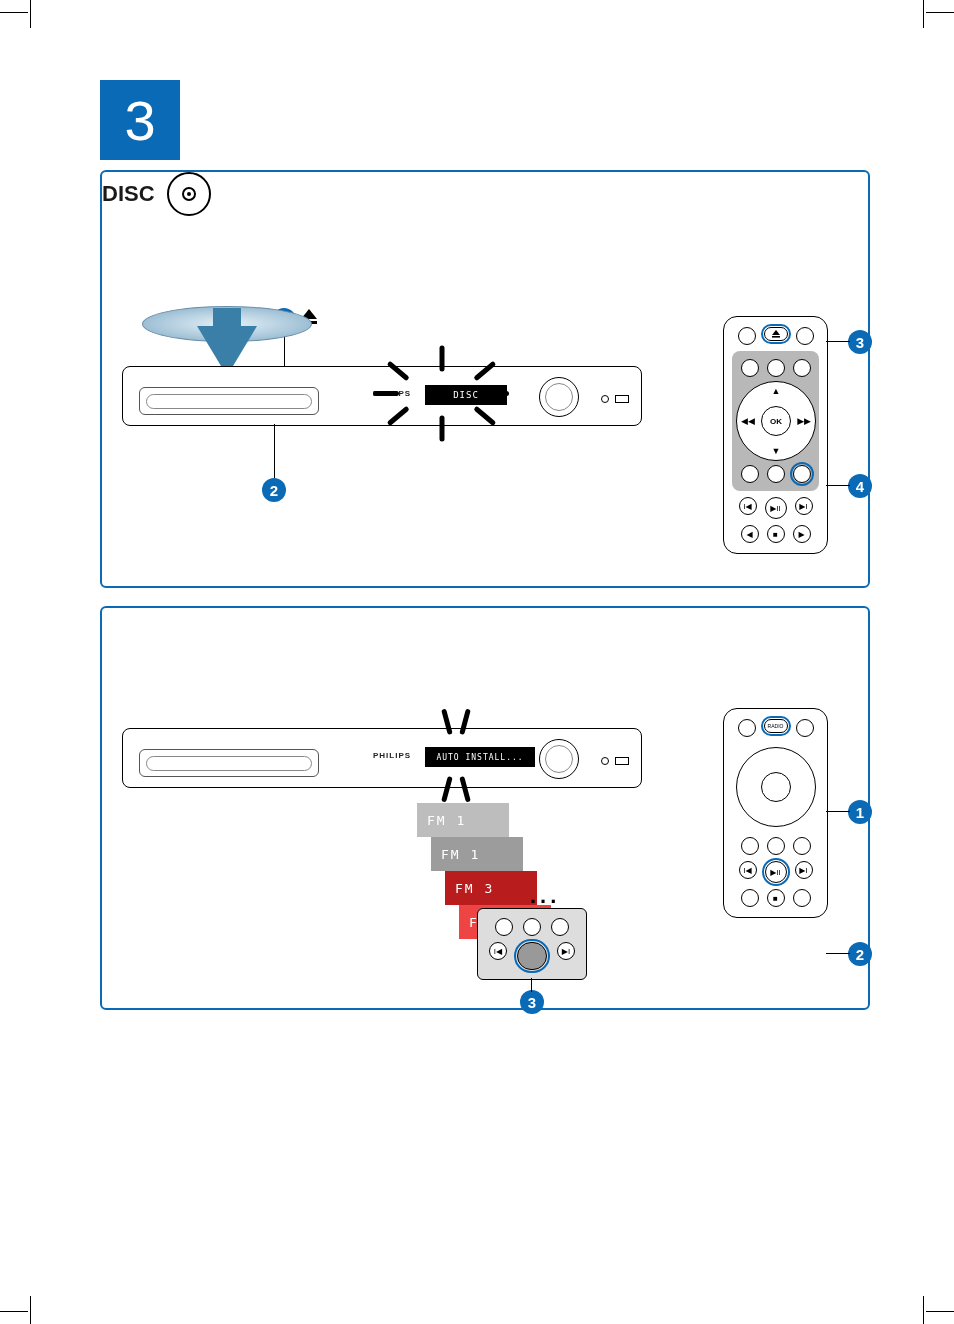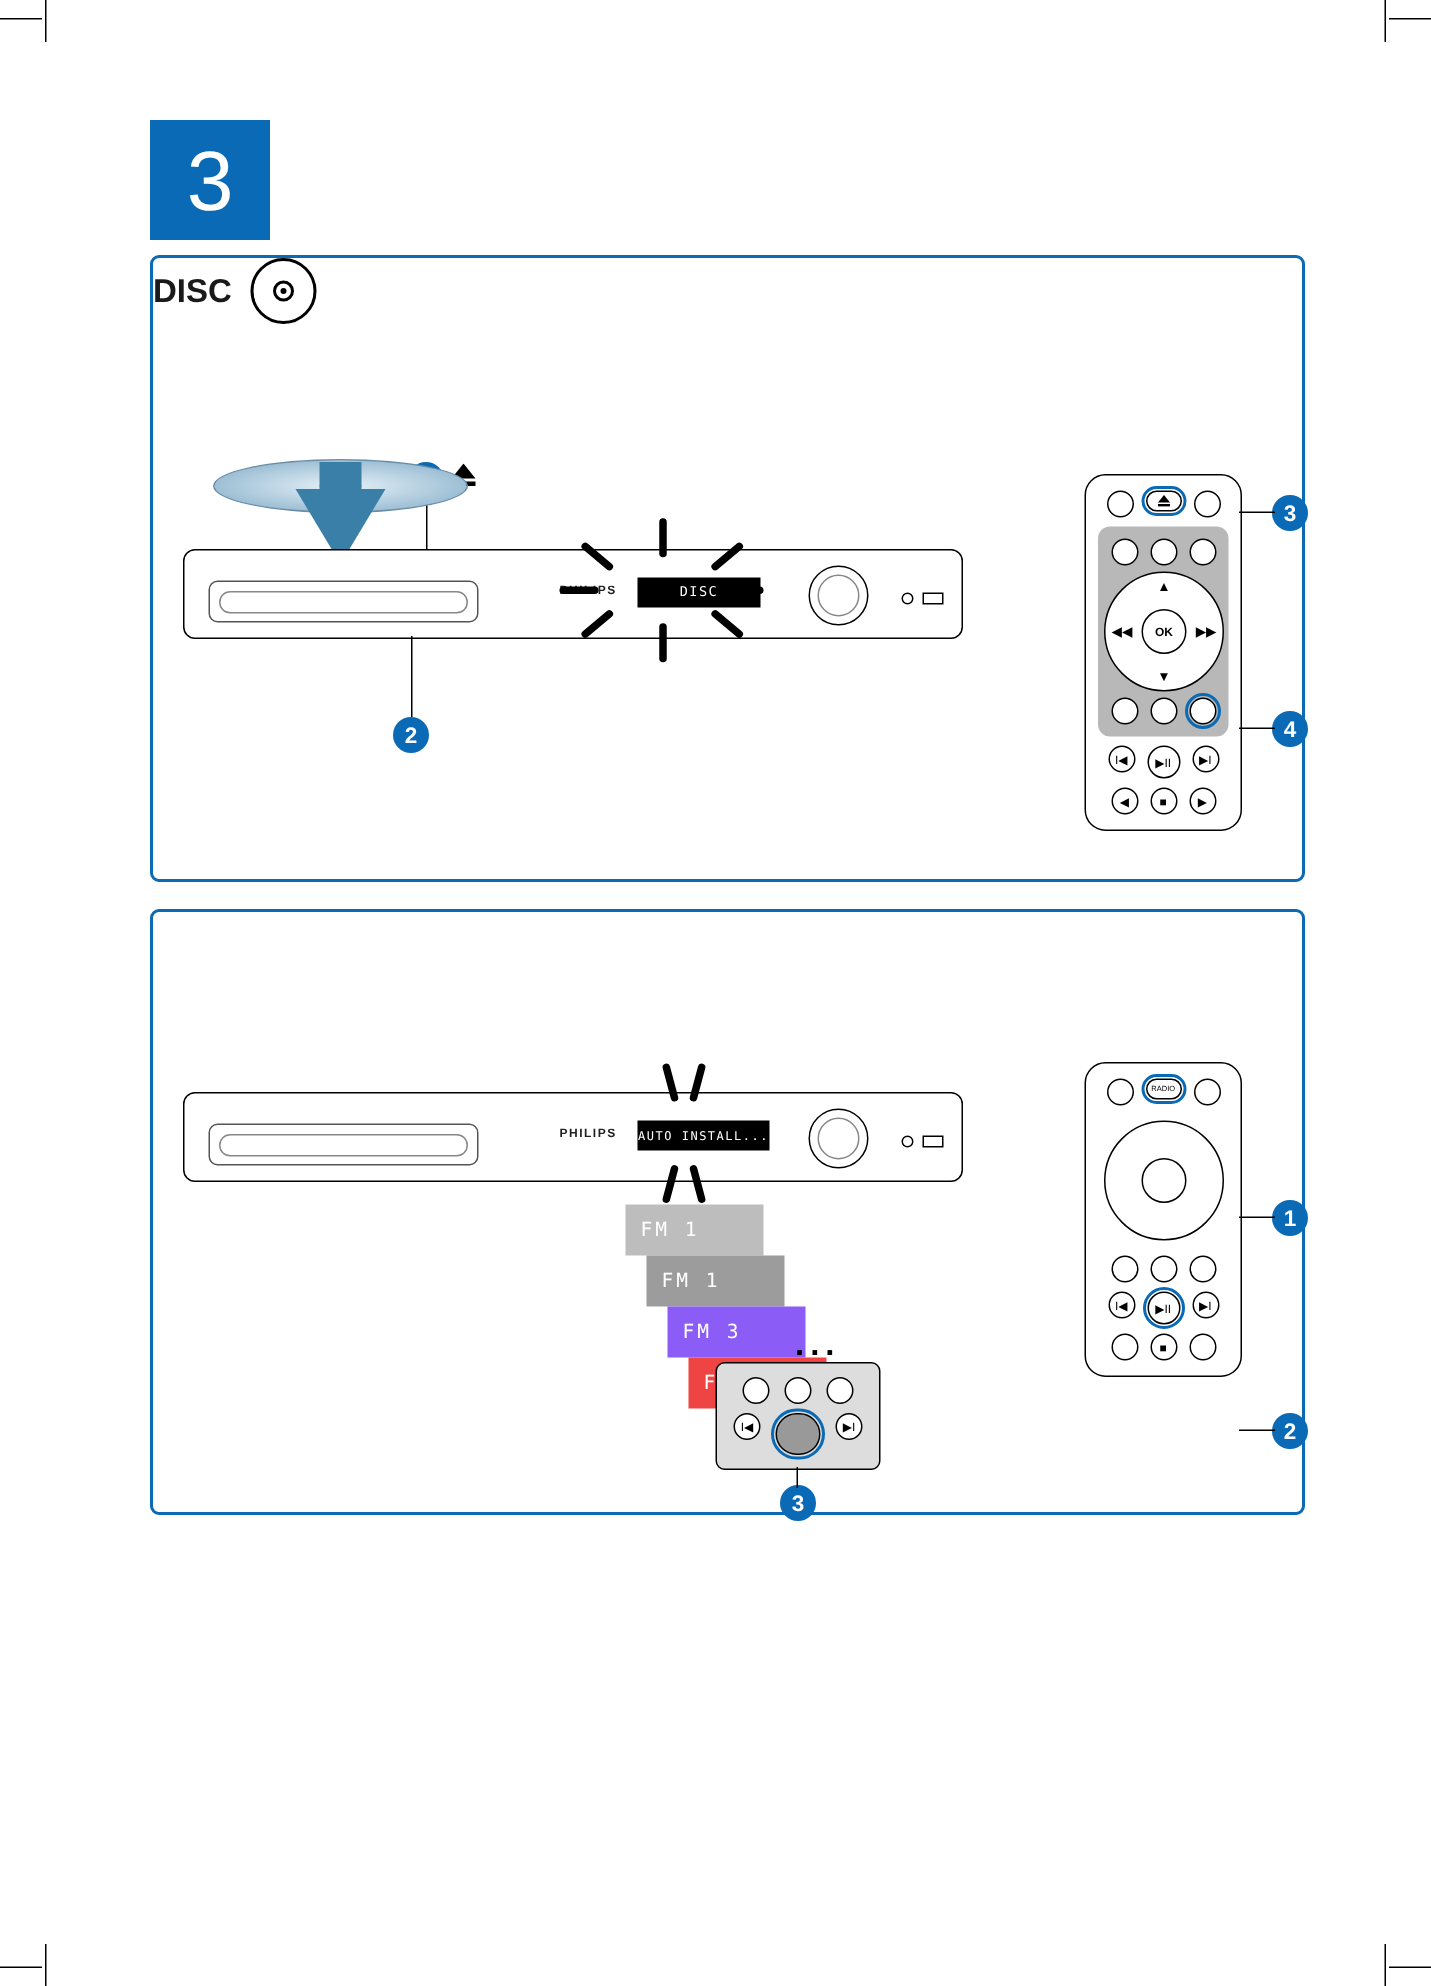--- a/index.html
+++ b/index.html
@@ -316,37 +316,37 @@
 
   <div class="panel">
 
     <div class="illustration2">
 
       <div class="device-body">
         <div class="device-tray">
           <div class="device-tray-slot"></div>
         </div>
         <div class="device-brand">PHILIPS</div>
-        <div class="device-display" style="width:88px; font-size:8px;">AUTO INSTALL...</div>
+        <div class="device-display" style="width:110px; font-size:8px;">AUTO INSTALL...</div>
         <div class="device-knob"></div>
         <div class="device-jack"></div>
         <div class="device-usb"></div>
       </div>
 
       <div class="burst" style="left:377px; top:148px;">
         <div class="burst-line" style="transform:translate(-1px,-3px) rotate(75deg);"></div>
         <div class="burst-line" style="transform:translate(-1px,-3px) rotate(105deg);"></div>
         <div class="burst-line" style="transform:translate(-1px,-3px) rotate(255deg);"></div>
         <div class="burst-line" style="transform:translate(-1px,-3px) rotate(285deg);"></div>
       </div>
 
       <div class="fm-list">
         <div class="fm-item" style="background:#bdbdbd; margin-left:0px;">FM 1</div>
         <div class="fm-item" style="background:#9c9c9c; margin-left:14px;">FM 1</div>
-        <div class="fm-item" style="background:#8b5cf6; margin-left:28px;">FM 3</div>
+        <div class="fm-item" style="background:#b91c1c; margin-left:28px;">FM 3</div>
         <div class="fm-item" style="background:#ef4444; margin-left:42px;">FM 4</div>
       </div>
       <div class="fm-dots">...</div>
 
       <div class="prog-box">
         <div class="prog-row">
           <div class="r-btn"></div>
           <div class="r-btn"></div>
           <div class="r-btn"></div>
         </div>

